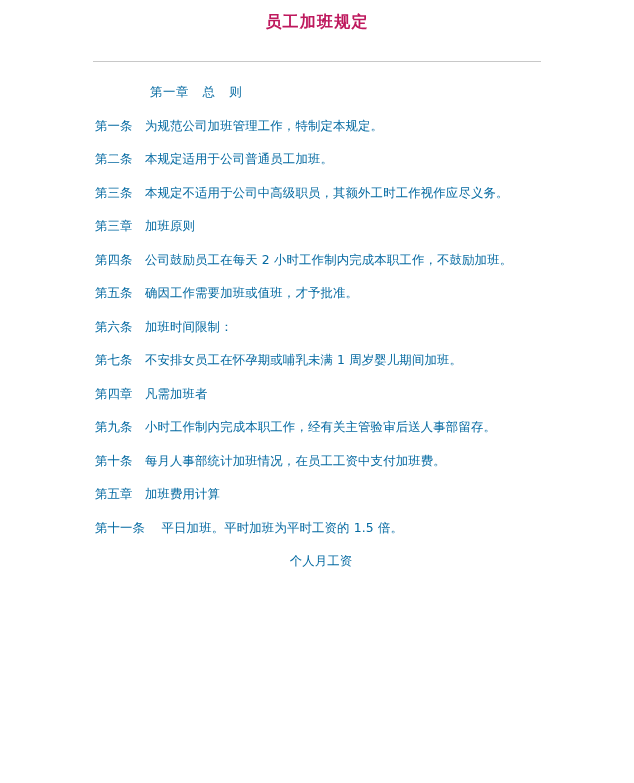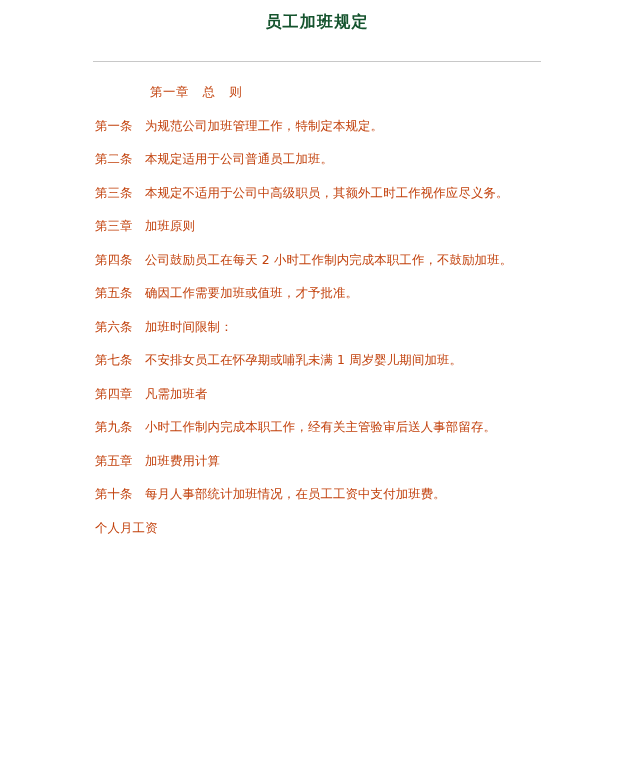--- a/index.html
+++ b/index.html
@@ -18,21 +18,21 @@
     background: #ffffff;
     overflow: hidden;
     box-sizing: border-box;
   }
   .doc-title {
     position: absolute;
     left: 0;
     top: 11px;
     width: 634px;
     text-align: center;
-    color: #14532d;
+    color: #be185d;
     font-size: 16px;
     font-weight: bold;
     letter-spacing: 1.2px;
     line-height: 22px;
     white-space: pre;
   }
   .divider {
     position: absolute;
     left: 93px;
     top: 61px;
@@ -42,34 +42,35 @@
     border: 0;
   }
   .body-block {
     position: absolute;
     left: 95px;
     top: 84px;
     width: 452px;
   }
   .para {
     font-size: 12.4px;
-    color: #c2410c;
+    color: #0369a1;
     line-height: 15px;
     margin: 0 0 18.5px 0;
     text-align: left;
     white-space: pre-wrap;
     word-break: break-all;
     letter-spacing: 0.15px;
   }
   .para.chapter-head {
     margin-left: 55px;
     letter-spacing: 0.6px;
   }
   .para.last {
     margin-bottom: 12px;
+    text-align: center;
   }
 </style>
 </head>
 <body>
 
 <div class="page">
 
   <div class="doc-title">员工加班规定</div>
 
   <div class="divider"></div>
@@ -80,19 +81,20 @@
     <p class="para">第一条   为规范公司加班管理工作，特制定本规定。</p>
     <p class="para">第二条   本规定适用于公司普通员工加班。</p>
     <p class="para">第三条   本规定不适用于公司中高级职员，其额外工时工作视作应尽义务。</p>
     <p class="para">第三章   加班原则</p>
     <p class="para">第四条   公司鼓励员工在每天 2 小时工作制内完成本职工作，不鼓励加班。</p>
     <p class="para">第五条   确因工作需要加班或值班，才予批准。</p>
     <p class="para">第六条   加班时间限制：</p>
     <p class="para">第七条   不安排女员工在怀孕期或哺乳未满 1 周岁婴儿期间加班。</p>
     <p class="para">第四章   凡需加班者</p>
     <p class="para">第九条   小时工作制内完成本职工作，经有关主管验审后送人事部留存。</p>
+    <p class="para">第十条   每月人事部统计加班情况，在员工工资中支付加班费。</p>
     <p class="para">第五章   加班费用计算</p>
-    <p class="para">第十条   每月人事部统计加班情况，在员工工资中支付加班费。</p>
+    <p class="para">第十一条    平日加班。平时加班为平时工资的 1.5 倍。</p>
     <p class="para last">个人月工资</p>
 
   </div>
 
 </div>
 
 </body></html>

